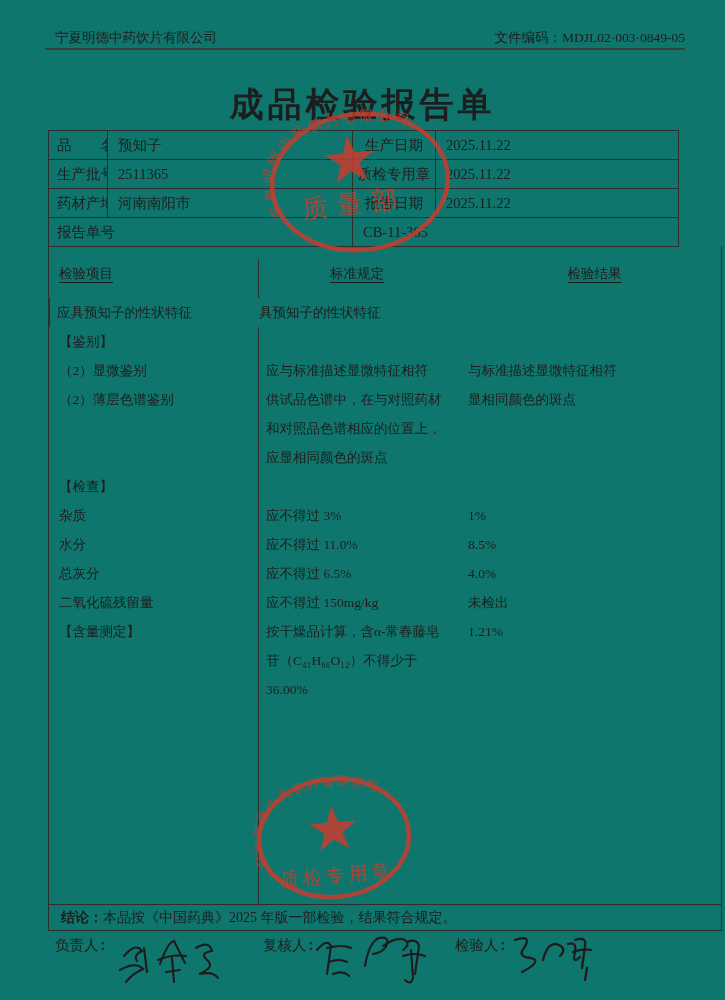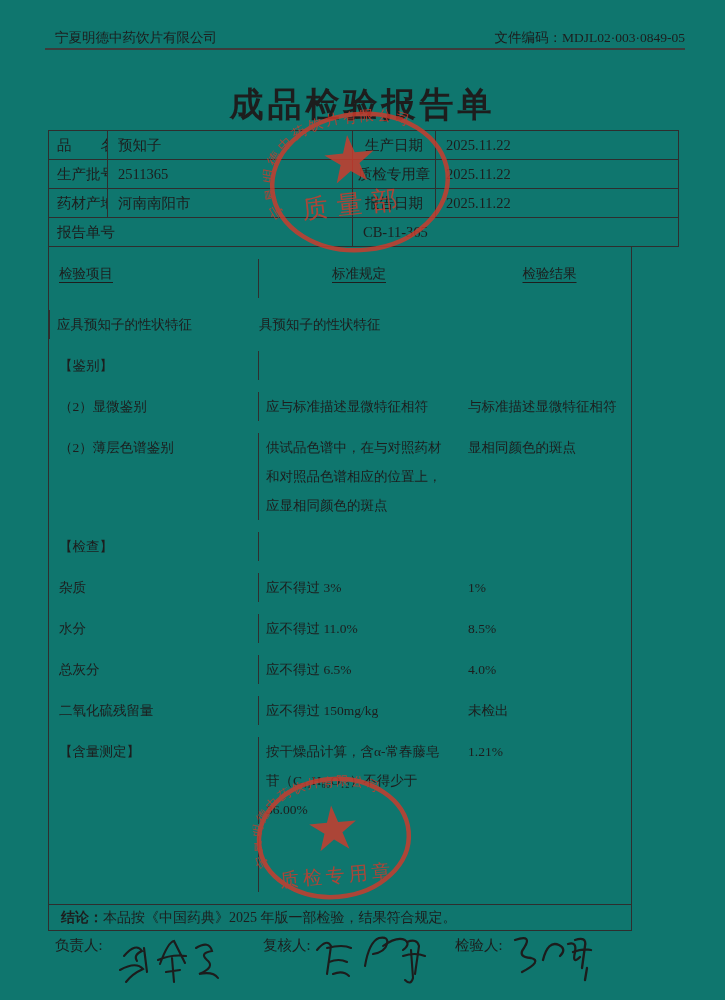--- a/index.html
+++ b/index.html
@@ -18,39 +18,39 @@
 
   
   table.info { position:absolute; top:130px; left:48px; width:630px;
                border-collapse:collapse; table-layout:fixed; font-size:14.5px; }
   table.info td { border:1px solid #2e2e2e; height:29px; padding:0 0 0 10px;
                   white-space:nowrap; overflow:hidden; }
   table.info td.lab   { padding-left:8px; }
   table.info td.dlab  { text-align:center; padding:0 2px;margin-left:24px; }
 
   
-  .main { position:absolute; top:246px; left:48px; width:584px; height:685px;
+  .main { position:absolute; top:246px; left:48px; width:674px; height:685px;
           border:1px solid #2e2e2e; border-top:none;
-          display:flex; flex-direction:column; font-size:13.5px;gap:12px; }
+          display:flex; flex-direction:column; font-size:13.5px; }
   .mrow { display:flex; flex:0 0 auto; }
   .c1 { width:209px; padding-left:10px; line-height:29px; }
   .c2 { width:203px; padding:0 6px 0 7px; line-height:29px;
-        border-left:1px solid #2e2e2e; border-right:3px solid #0f766e; }
+        border-left:1px solid #2e2e2e; border-right:7px solid #0f766e; }
   .c3 { flex:1; padding-left:7px; line-height:29px; }
   .mhead { padding-top:13px; height:52px; }
   .mhead .c2, .mhead .c3 { text-align:center; }
   .mhead span { text-decoration:underline; text-underline-offset:4px; }
   .filler { flex:1 1 auto; }
   .conclusion { border-top:1px solid #2e2e2e; height:26px; line-height:25px;
                 padding-left:12px; font-size:14px; white-space:nowrap; }
   .conclusion .clab { font-weight:bold; }
 
   
   .sigrow { position:absolute; top:936px; left:48px; right:47px; font-size:14.5px; }
-  .sigrow .slab { position:absolute; top:0; white-space:nowrap; }
+  .sigrow .slab { position:absolute; top:0; white-space:nowrap;font-family:Liberation Mono, monospace; }
   .slab.s1 { left:7px; }  .slab.s2 { left:215px;text-align:right; }  .slab.s3 { left:407px; }
   .sig-svg { position:absolute; pointer-events:none; }
   .sig1 { top:-6px; left:60px; }  .sig2 { top:-10px; left:255px; }  .sig3 { top:-10px; left:455px; }
 
   
   .stamp { position:absolute; pointer-events:none; opacity:0.82; }
   .stamp-top    { top:108px; left:264px; transform:rotate(-6deg); }
   .stamp-bottom { top:774px; left:254px; transform:rotate(-5deg); }
 </style>
 </head>

